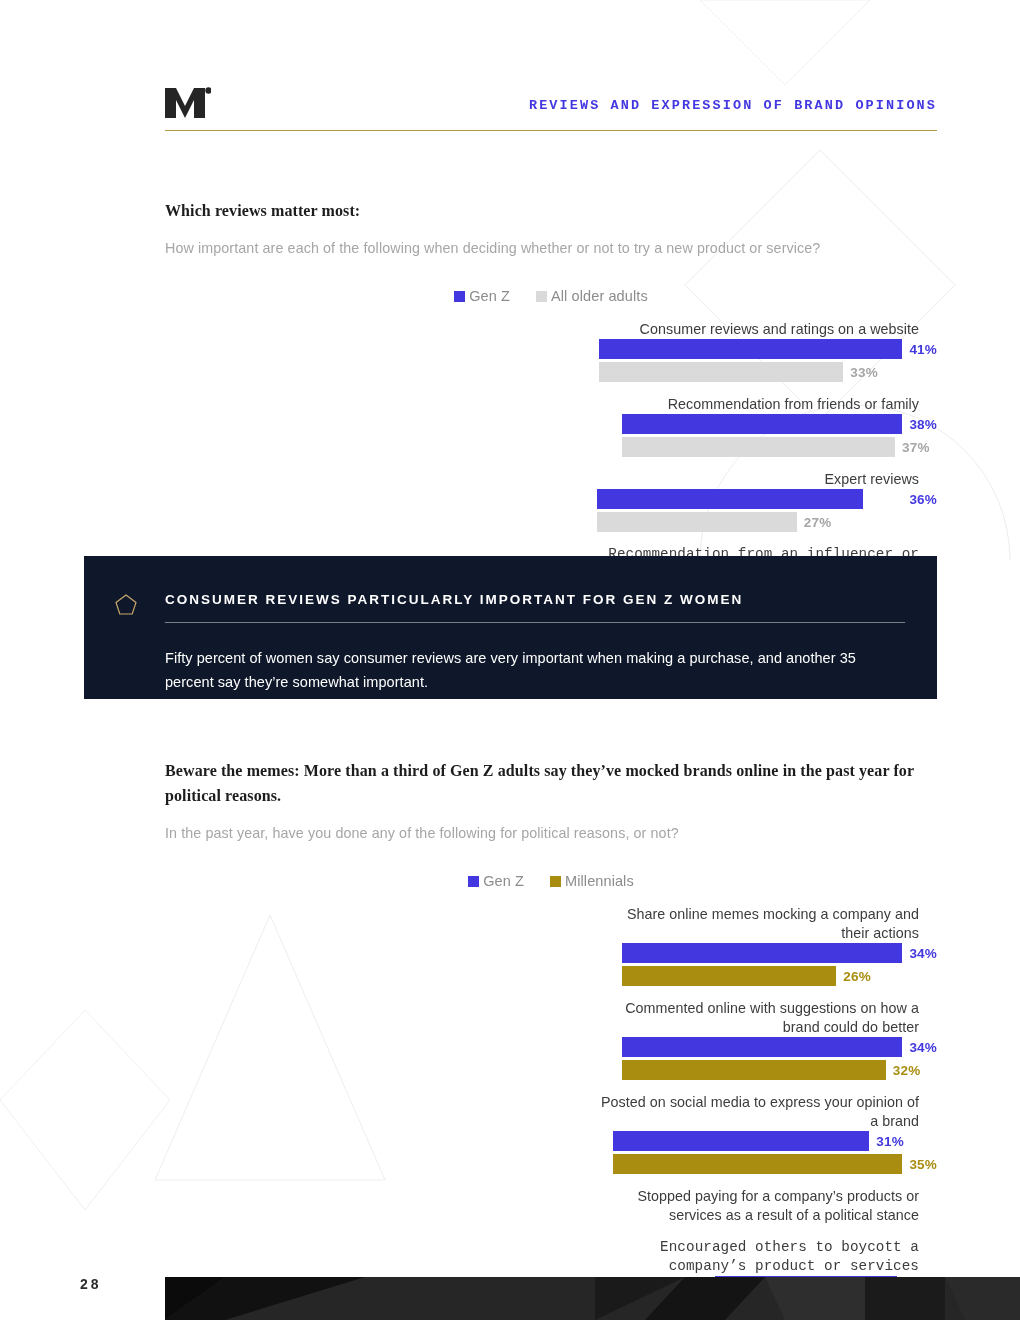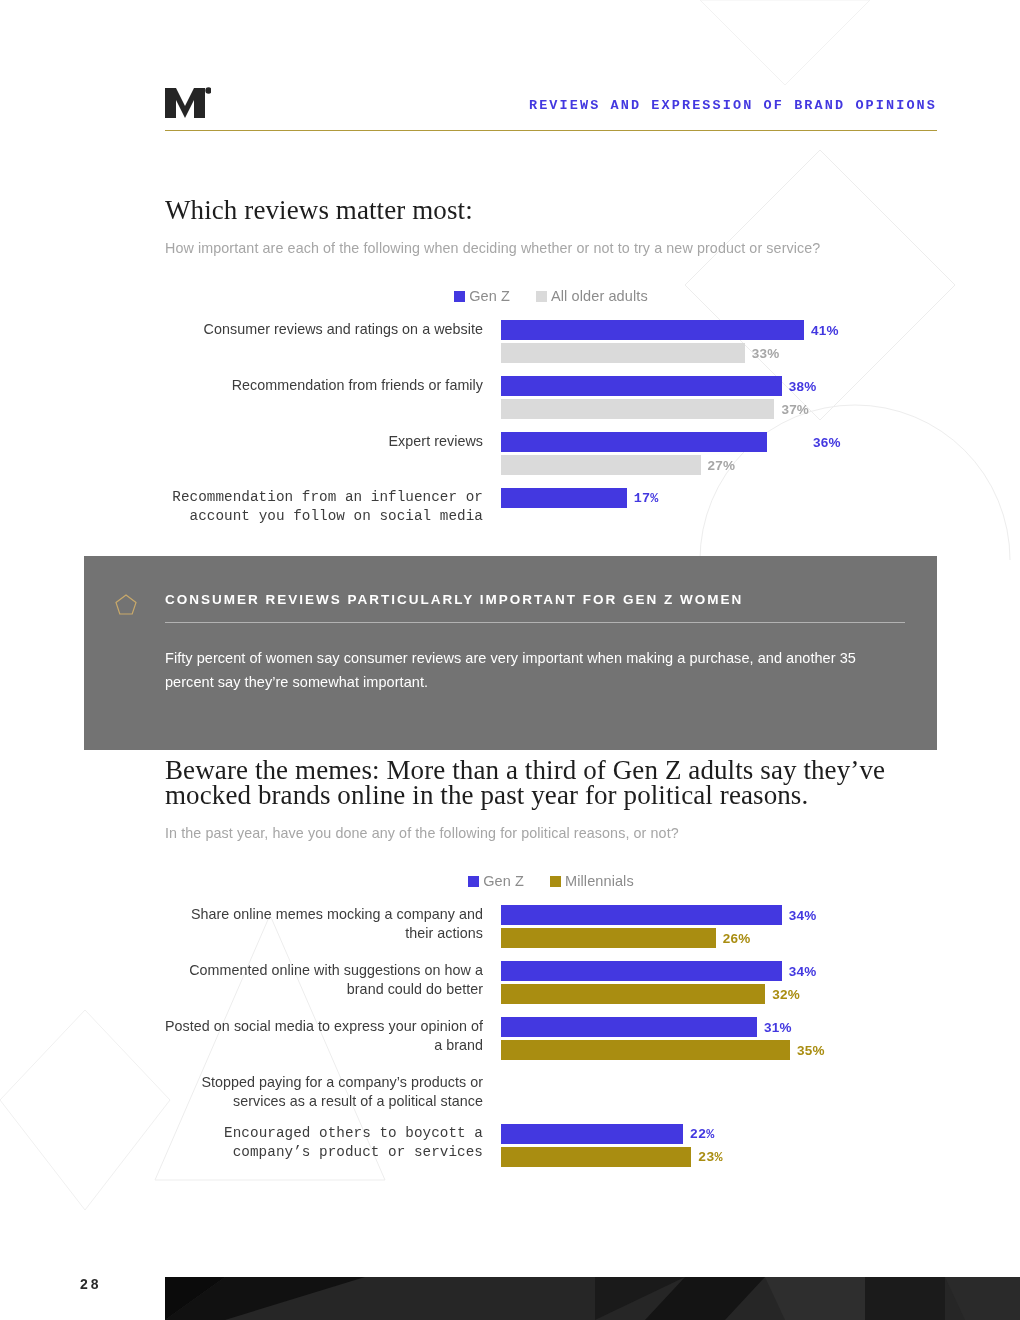--- a/index.html
+++ b/index.html
@@ -71,22 +71,22 @@
   .section {
     position: absolute;
     left: 165px;
     width: 772px;
   }
   .sec1 { top: 198px; }
   .sec2 { top: 758px; }
 
   .sec-title {
     font-family: "Liberation Serif", serif;
-    font-weight: normal;
-    font-size: 27px;
+    font-weight: bold;
+    font-size: 16px;
     color: #1d1d1d;
     line-height: 25px;
     letter-spacing: 0.1px;
   }
   .sec-sub {
     margin-top: 16px;
     font-size: 14.3px;
     color: #a6a6a6;
     line-height: 19px;
     letter-spacing: 0.1px;
@@ -115,22 +115,23 @@
     color: #8c8c8c;
     letter-spacing: 0.1px;
   }
 
   
   .chart {
     margin-top: 16px;
   }
   .row {
     display: flex;
-    align-items: flex-start;
+    align-items: flex-end;
     margin-bottom: 13px;
+    flex-direction: column;
   }
   .row:last-child { margin-bottom: 0; font-family: Liberation Mono, monospace; }
 
   .row-label {
     width: 336px;
     text-align: right;
     padding-right: 18px;
     font-size: 14.3px;
     color: #3c3c3c;
     line-height: 19px;
@@ -157,22 +158,22 @@
     white-space: nowrap;
     letter-spacing: 0.2px;
   }
 
   
   .callout {
     position: absolute;
     left: 84px;
     top: 556px;
     width: 853px;
-    height: 194px;
-    background: #737373;
+    height: 143px;
+    background: #0f172a;
     color: #ffffff;
   }
   .callout-icon {
     position: absolute;
     left: 30px;
     top: 36px;
     width: 24px;
     height: 24px;
   }
   .callout-title {

